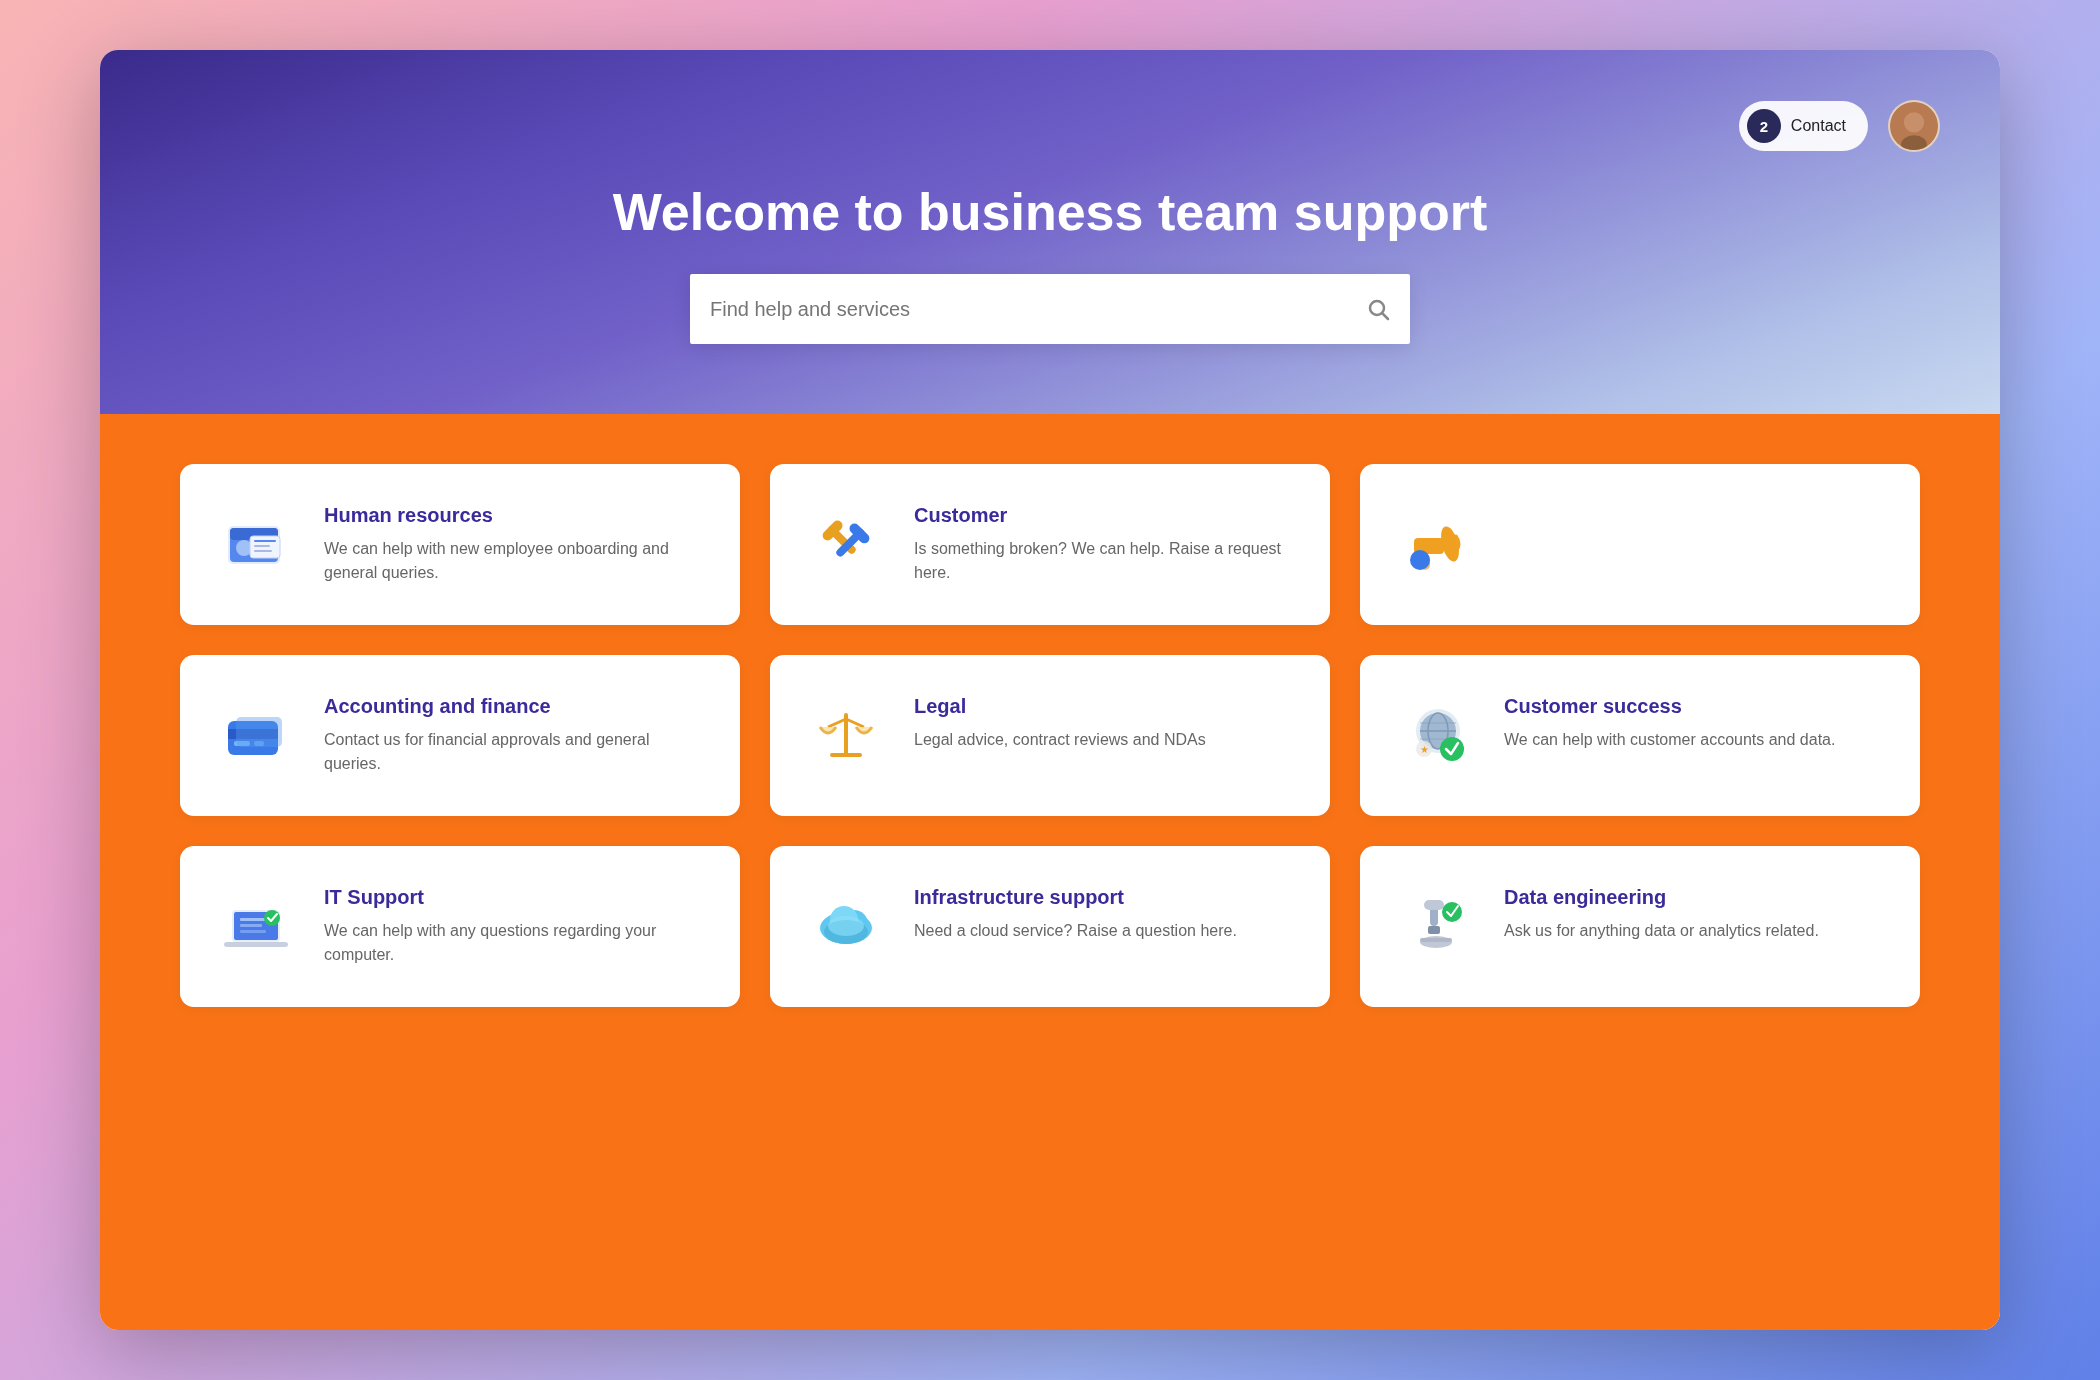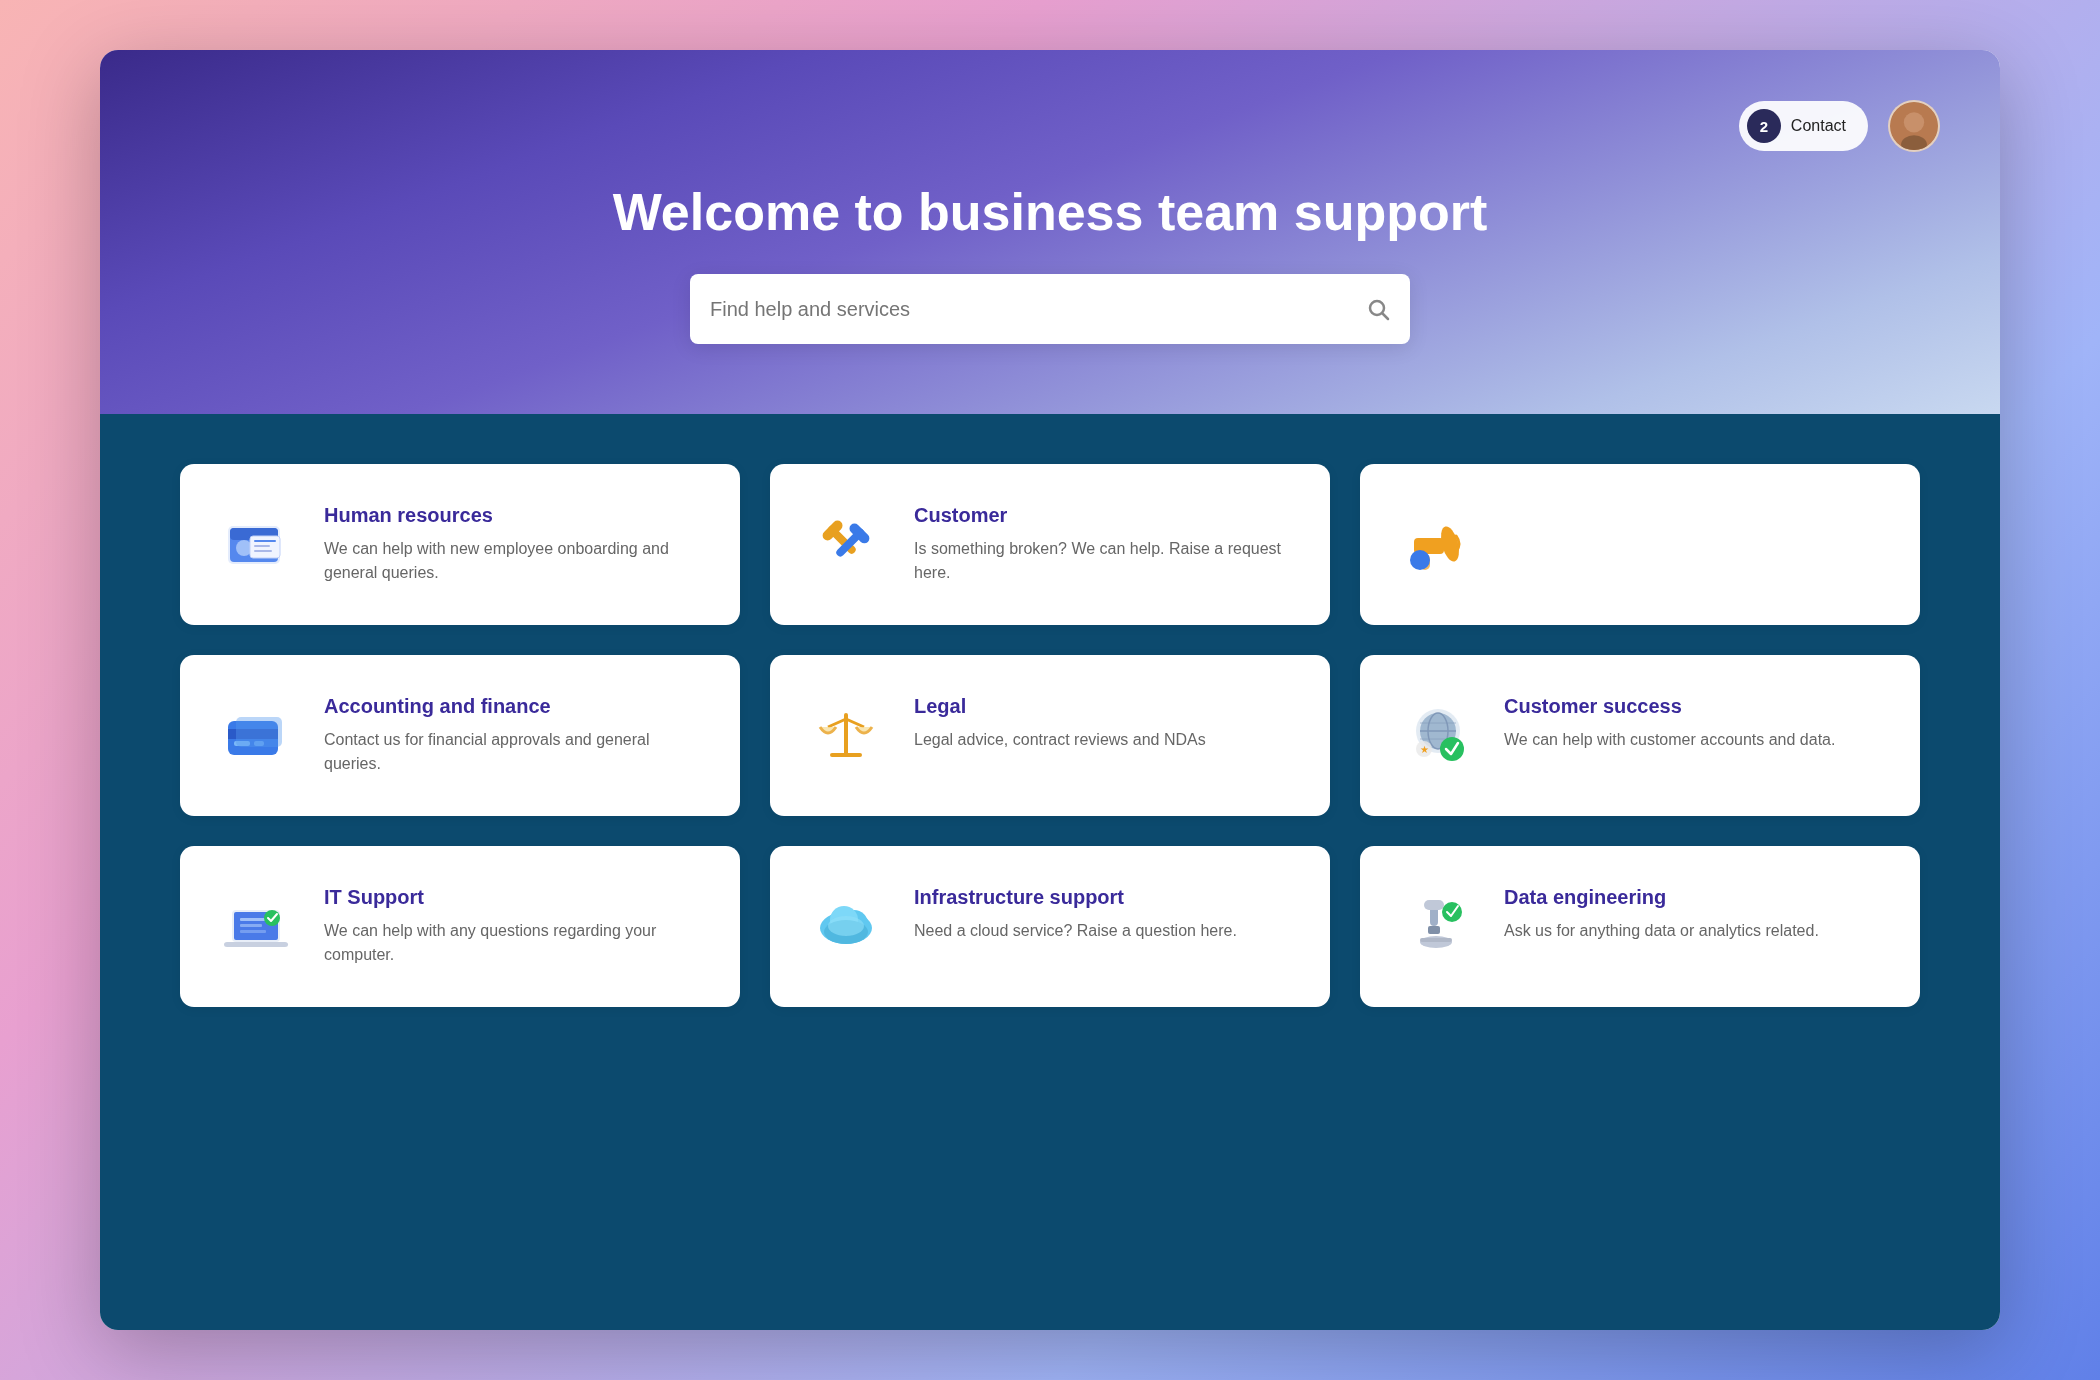--- a/index.html
+++ b/index.html
@@ -82,42 +82,42 @@
     .hero-title {
       color: #fff;
       font-size: 52px;
       font-weight: 700;
       margin-bottom: 32px;
       text-align: left;
     }
     .search-bar {
       width: 720px;
       background: #fff;
-      border-radius: 8px;
+      border-radius: 2px;
       display: flex;
       align-items: center;
       padding: 0 20px;
       height: 70px;
       box-shadow: 0 4px 20px rgba(0,0,0,0.1);
     }
     .search-input {
       flex: 1;
       border: none;
       outline: none;
       font-size: 20px;
       color: #555;
       background: transparent;
     }
     .search-icon {
       color: #888;
       font-size: 24px;
     }
     
     .main {
-      background: #0c4a6e;
+      background: #f97316;
       flex: 1;
       padding: 50px 80px 50px;
       overflow: auto;
     }
     .grid {
       display: grid;
       grid-template-columns: repeat(3, 1fr);
       gap: 30px;
     }
     .card {

